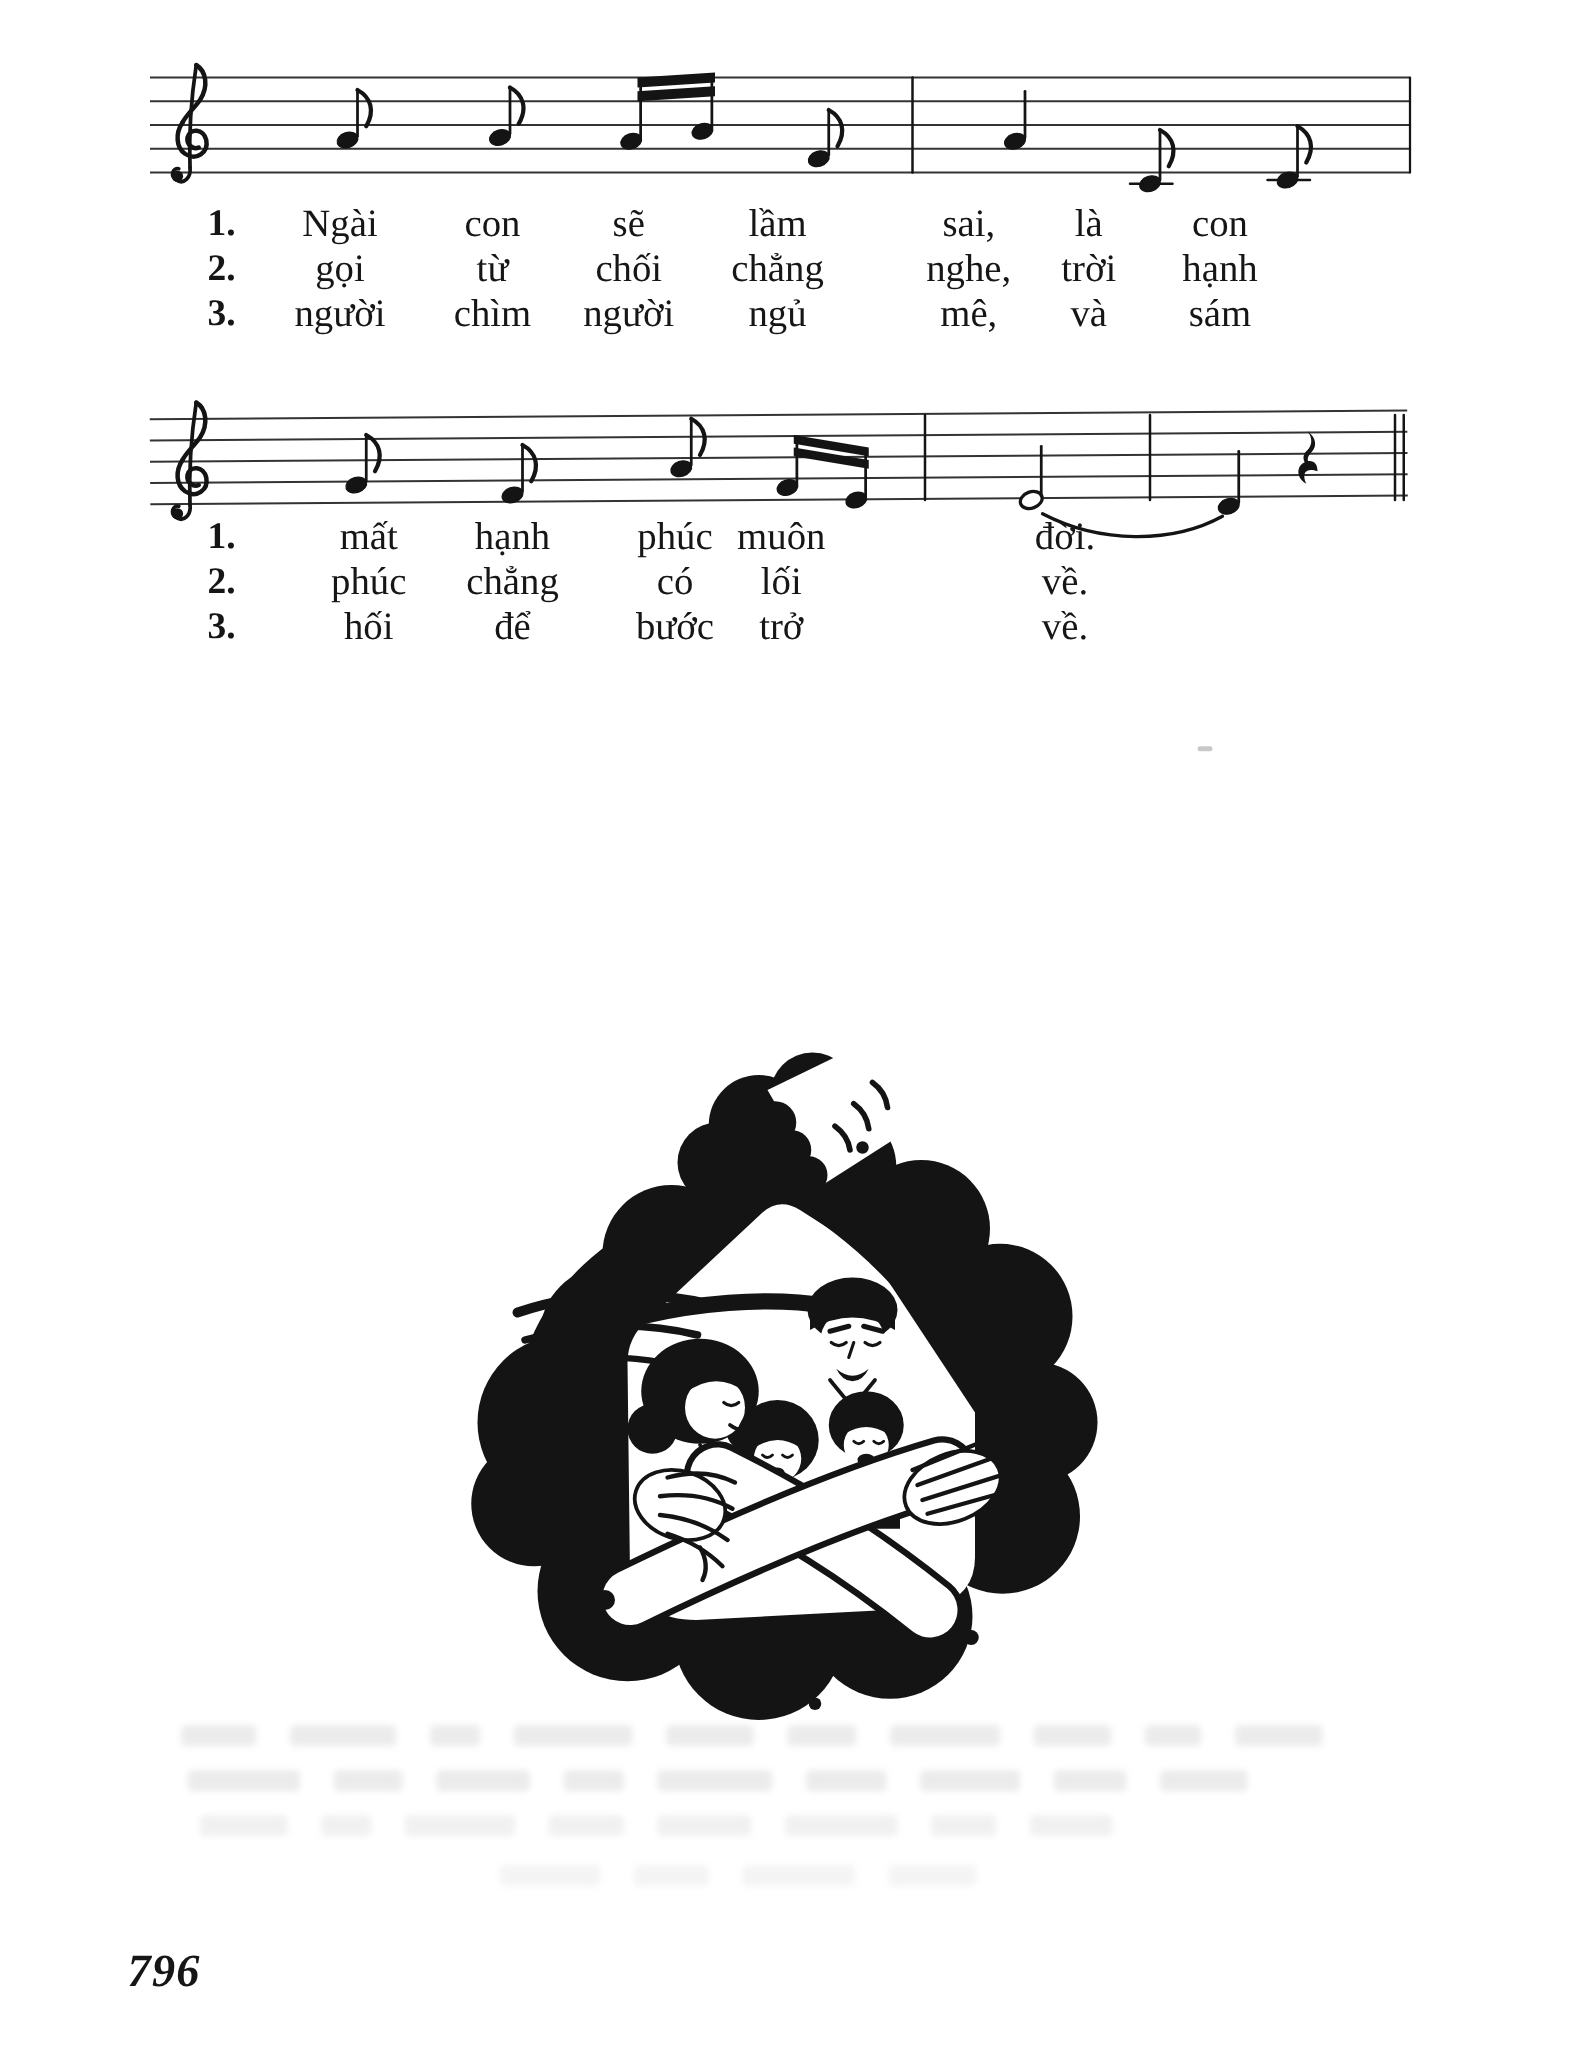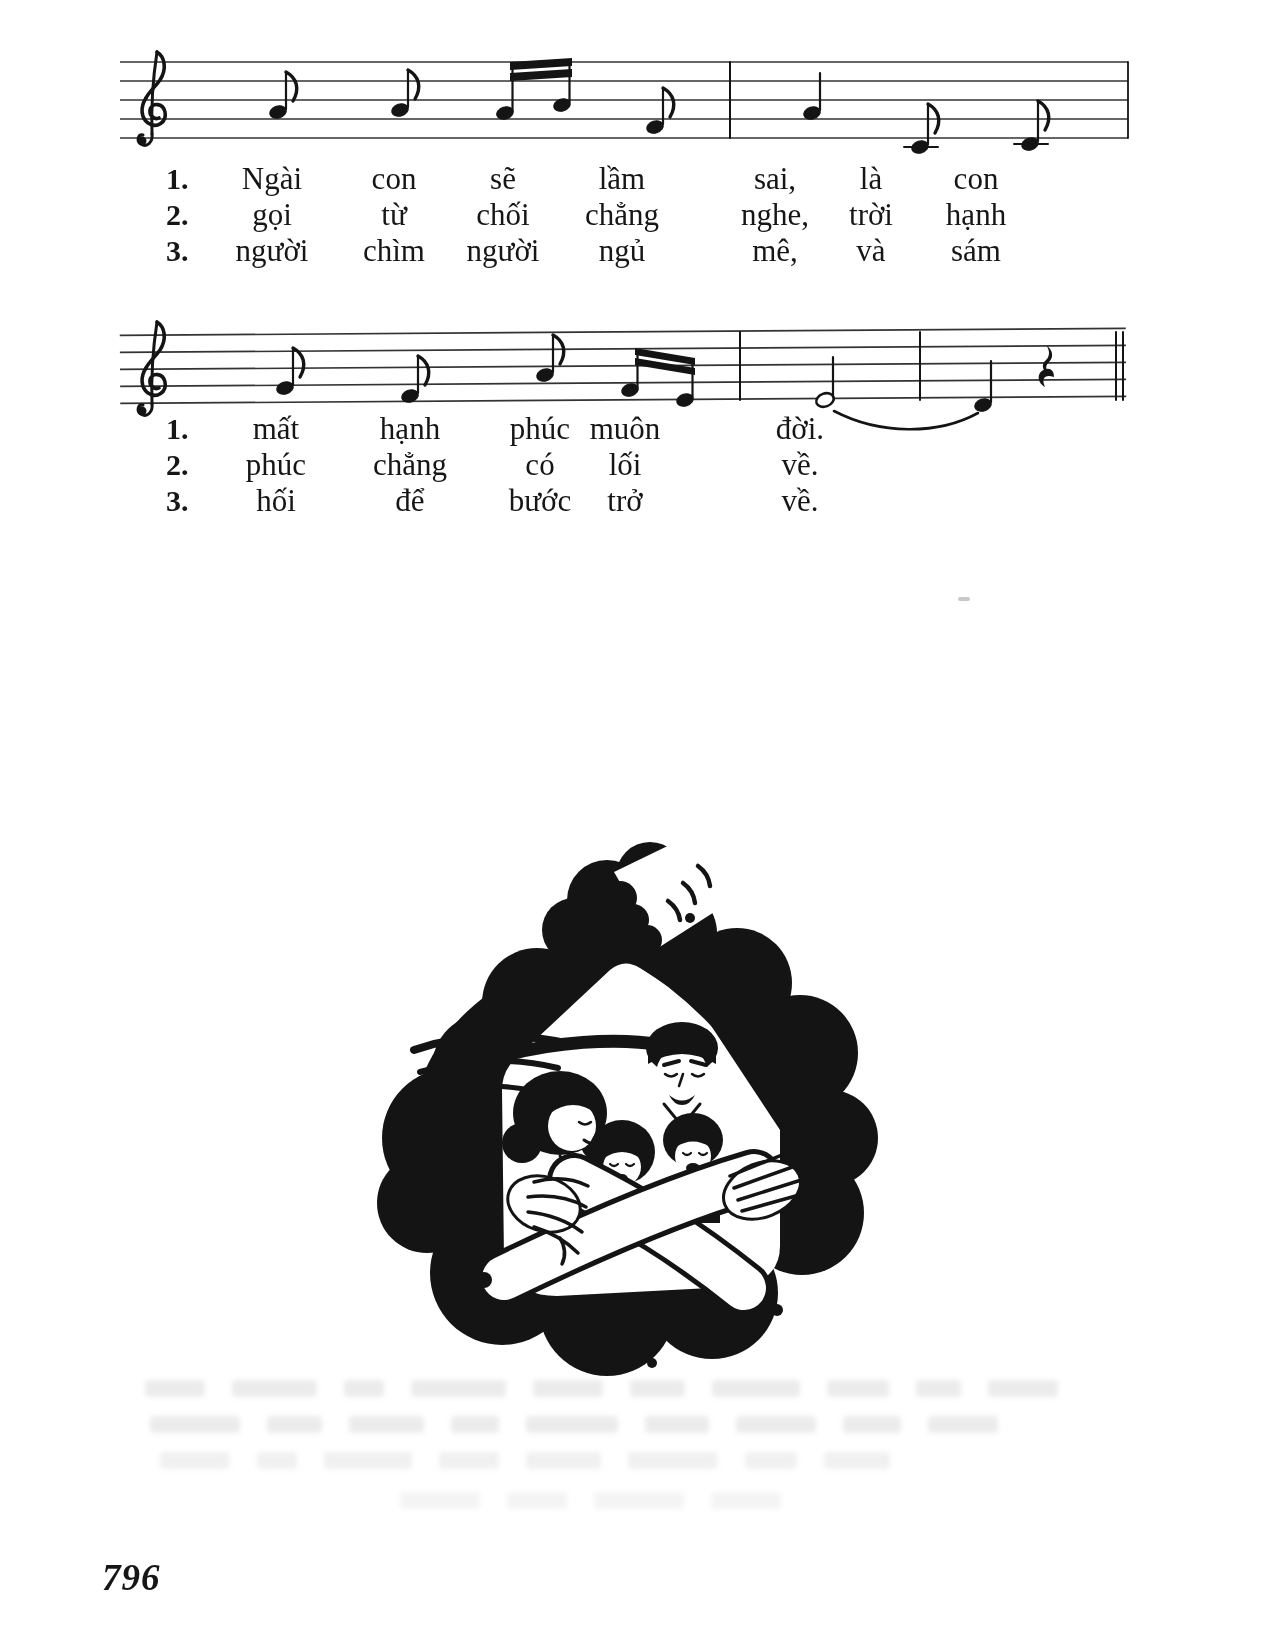--- a/index.html
+++ b/index.html
@@ -18,22 +18,22 @@
   .lyr-w {
     position:absolute; transform:translateX(-50%);
     font-size:31px; line-height:36px; white-space:nowrap;
   }
   
   .b1r1 { top:161px; } .b1r2 { top:197px; } .b1r3 { top:233px; }
   .b1c1 { left:272px; } .b1c2 { left:394px; } .b1c3 { left:503px;font-family:Liberation Serif, serif; }
   .b1c4 { left:622px; } .b1c5 { left:775px;font-family:Liberation Serif, serif; } .b1c6 { left:871px; } .b1c7 { left:976px; }
   
   .b2r1 { top:411px; } .b2r2 { top:447px; } .b2r3 { top:483px; }
-  .b2c1 { left:276px; } .b2c2 { left:410px; } .b2c3 { left:540px; }
-  .b2c4 { left:625px; } .b2c5 { left:800px; }
+  .b2c1 { left:295px; } .b2c2 { left:410px; } .b2c3 { left:540px; }
+  .b2c4 { left:625px; } .b2c5 { left:852px; }
   .page-number {
     position:absolute; left:102px; top:1556px;
     font-size:37px; font-weight:bold; font-style:italic;
     letter-spacing:1px;
   }
   
   .ghost-row { position:absolute; left:145px; width:1010px; height:20px;
     display:flex; gap:27px; filter:blur(2.5px); opacity:.55; }
   .ghost-row i { display:block; height:17px; background:#dcdcdc; border-radius:4px; }
   .speck { position:absolute; background:#c9c9c9; border-radius:2px; }

